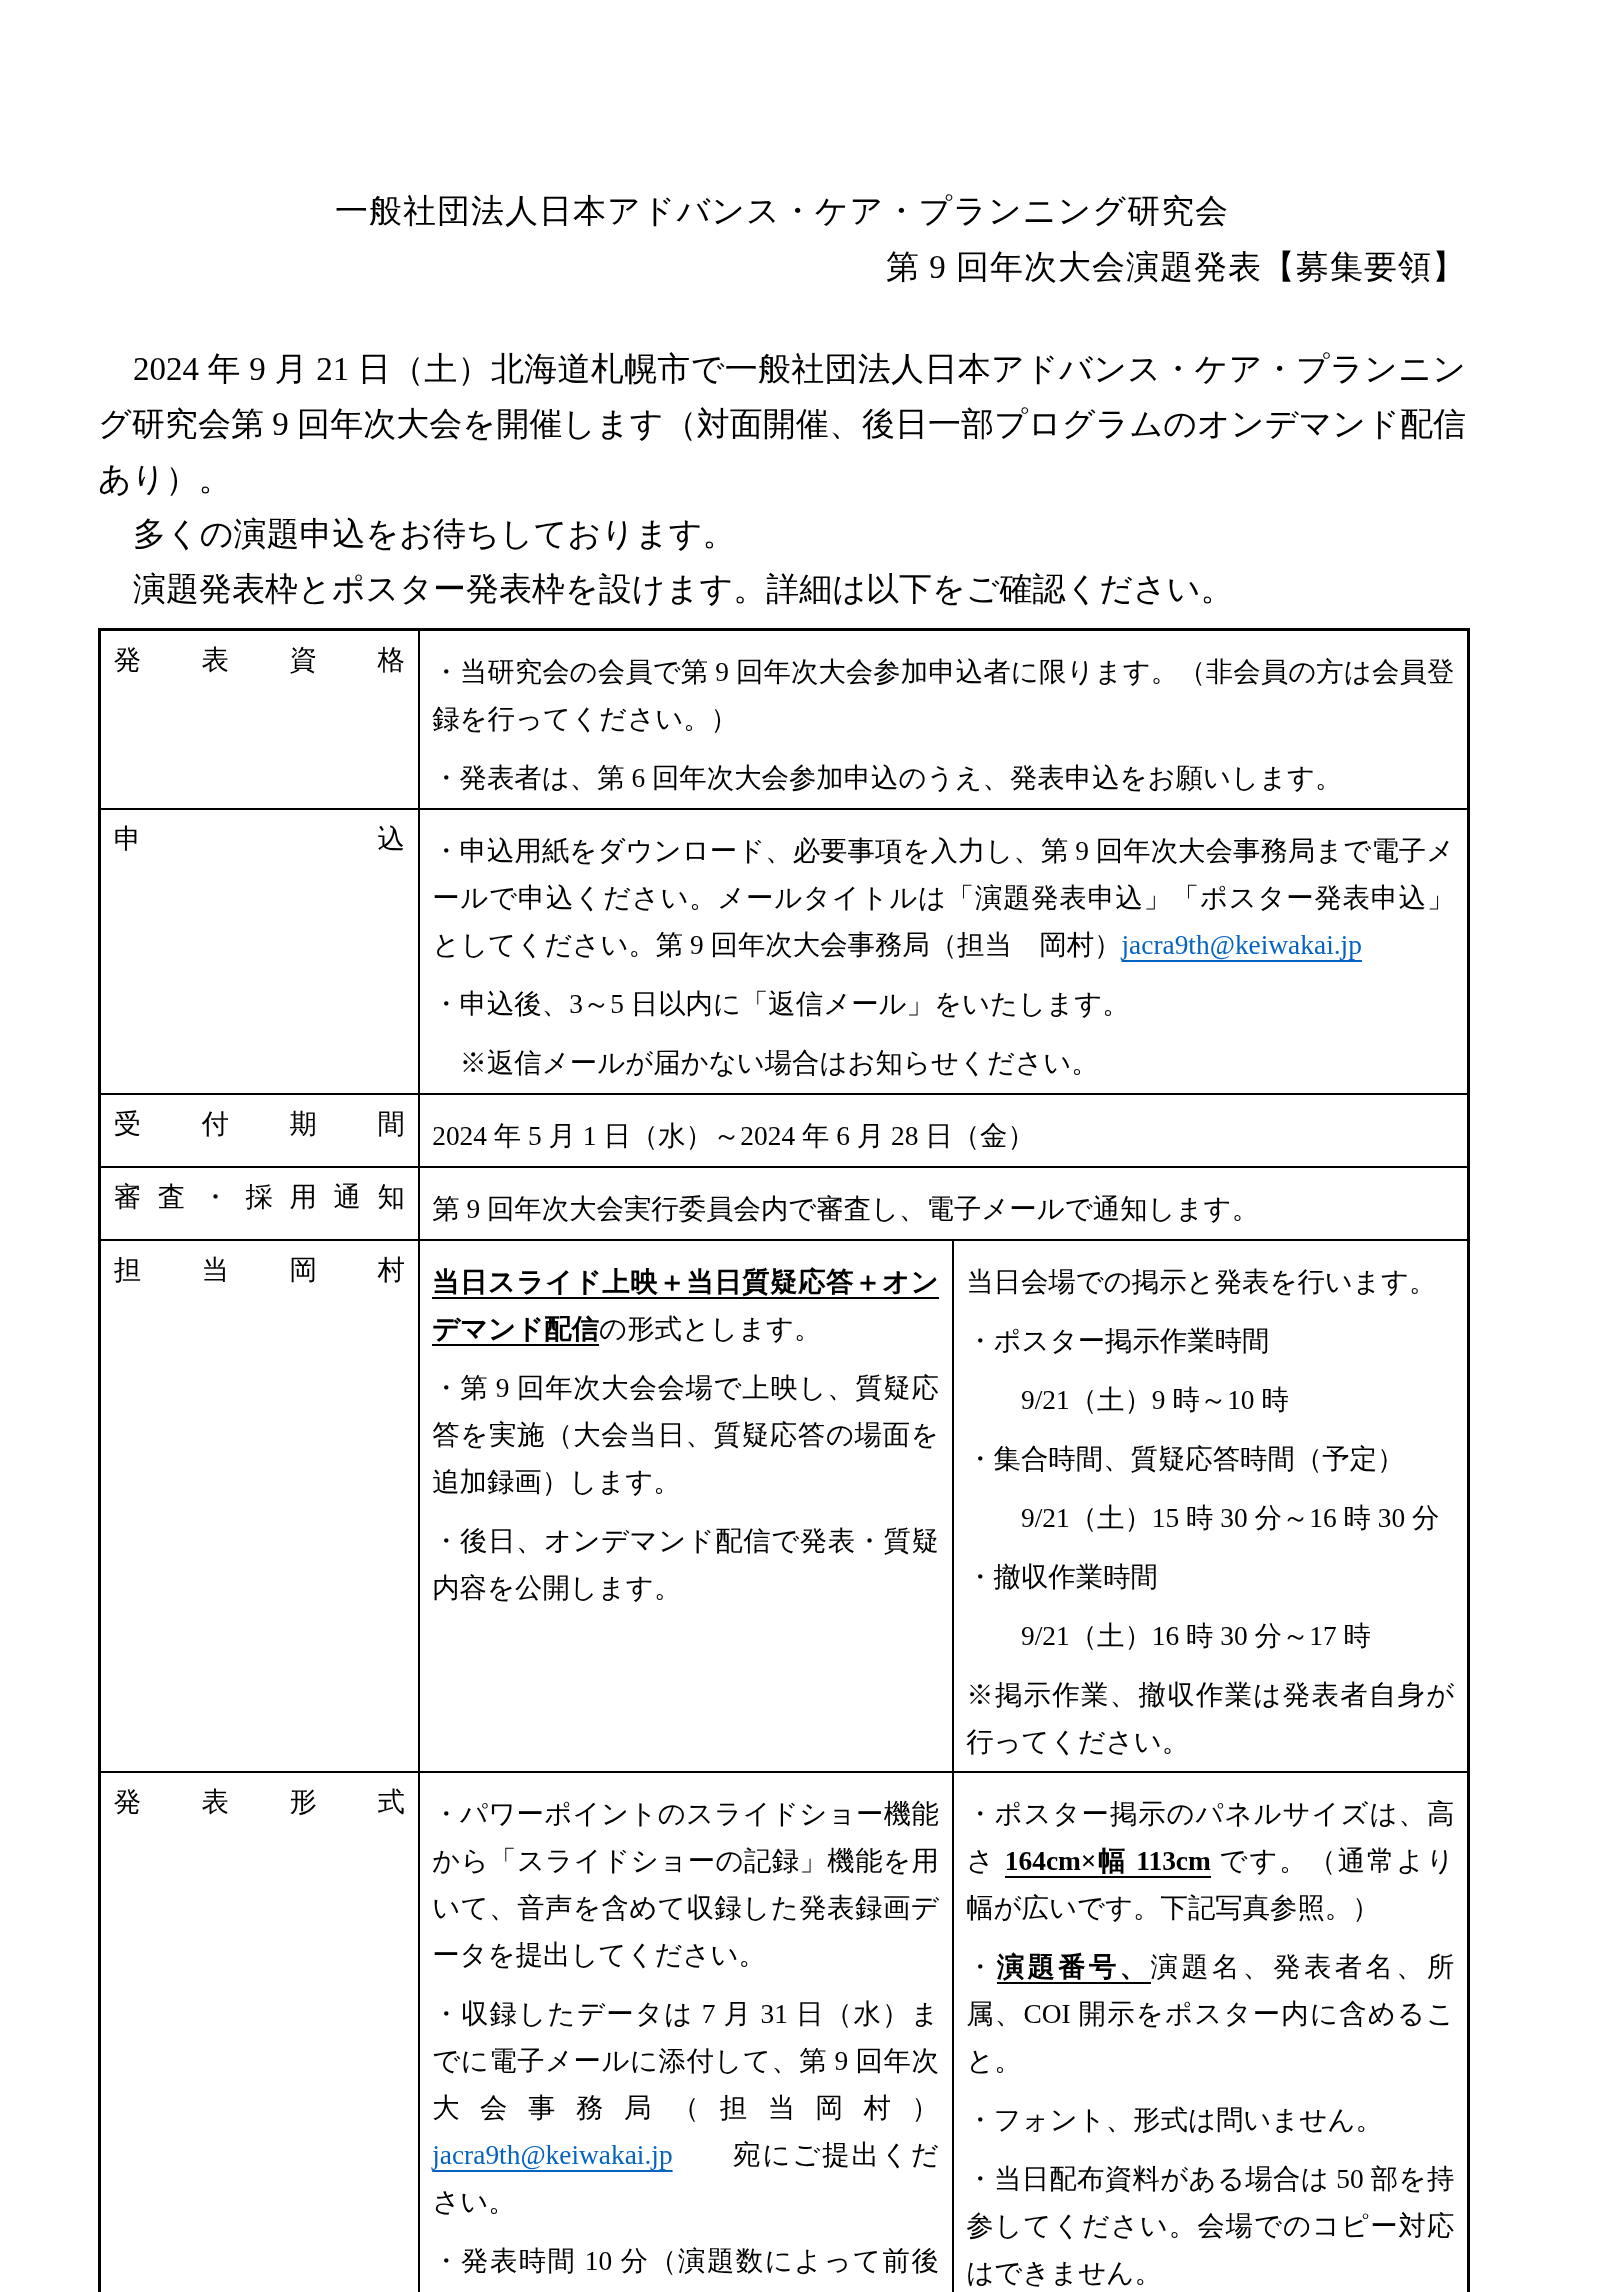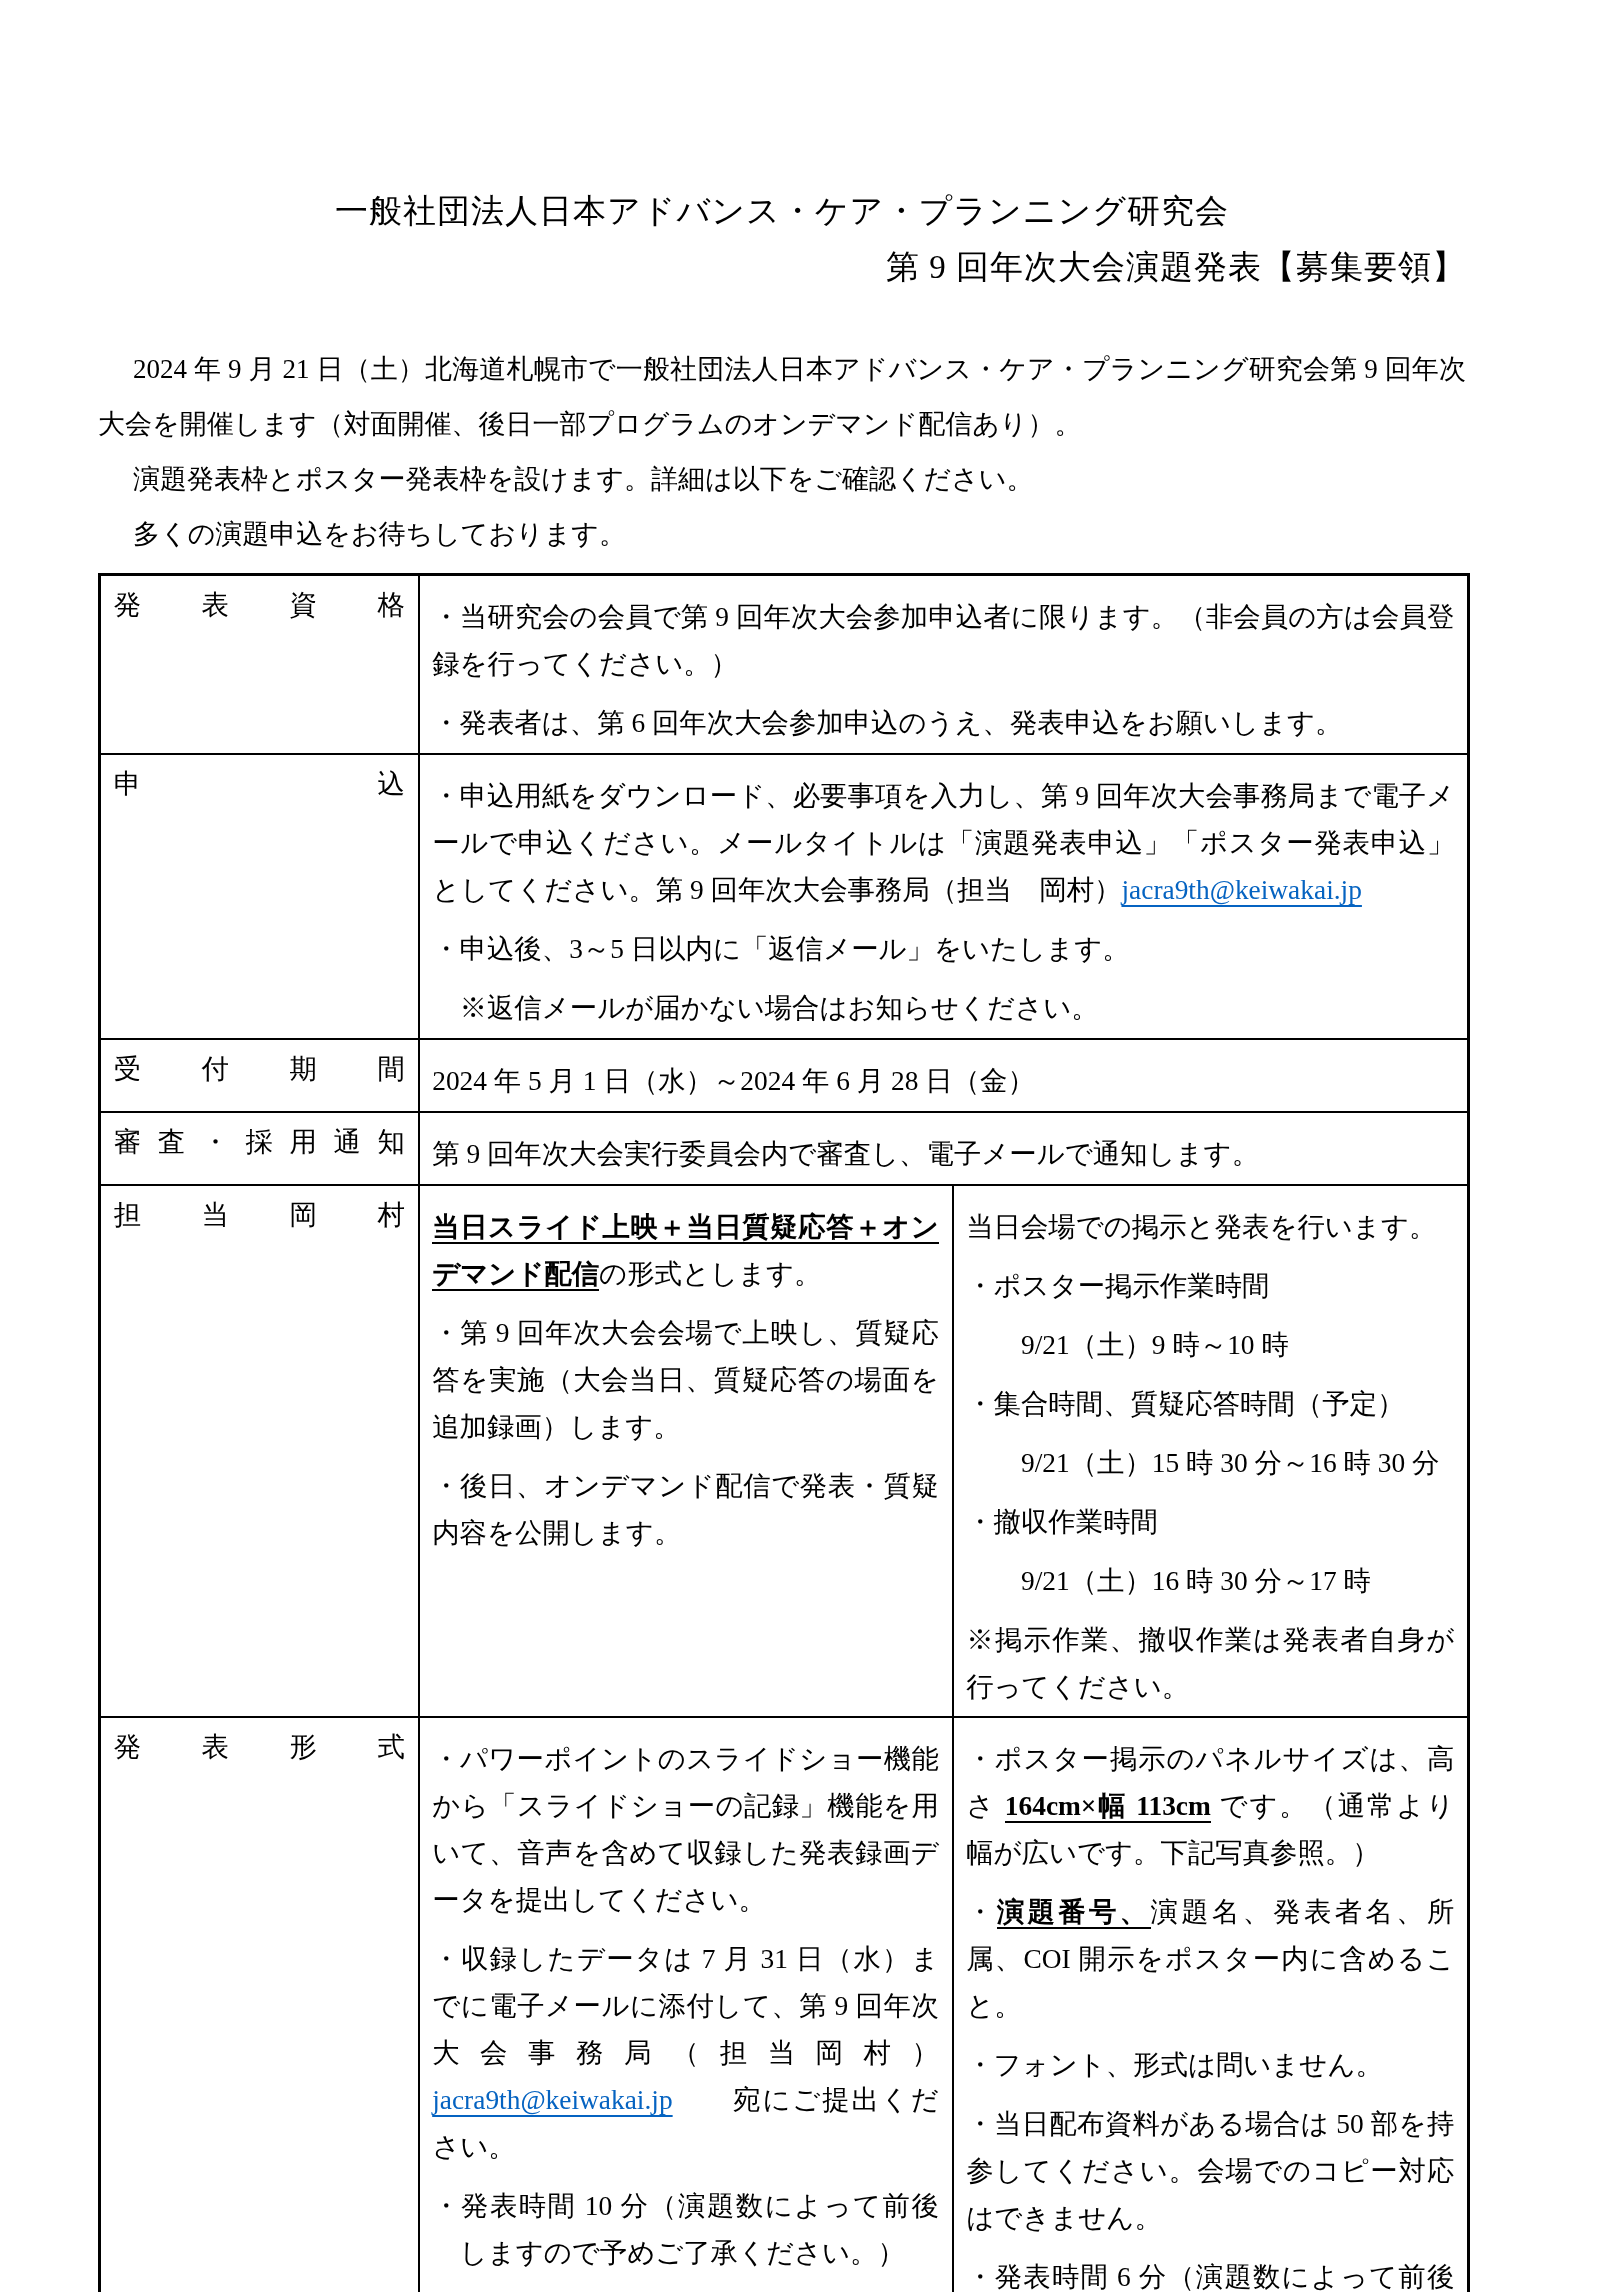--- a/index.html
+++ b/index.html
@@ -21,21 +21,21 @@
   }
   .title{
     text-align:center;
     font-size:33px;line-height:39px;
     letter-spacing:1px;
   }
   .title.second{margin-top:16.7px;text-align:right;}
   .intro{margin-top:55px;}
   .intro p{
     margin:0;
-    font-size:27px;line-height:55px;
+    font-size:33px;line-height:55px;
     text-align:justify;
     text-indent:35px;
   }
   table.req{
     margin-top:11.8px;
     width:1368px;
     table-layout:fixed;
     border-collapse:collapse;
     border:3.9px solid var(--border);
   }
@@ -84,22 +84,22 @@
 </head>
 <body>
 
 <div class="page">
 
   <div class="title">一般社団法人日本アドバンス・ケア・プランニング研究会</div>
   <div class="title second">第 9 回年次大会演題発表【募集要領】</div>
 
   <div class="intro">
     <p>2024 年 9 月 21 日（土）北海道札幌市で一般社団法人日本アドバンス・ケア・プランニング研究会第 9 回年次大会を開催します（対面開催、後日一部プログラムのオンデマンド配信あり）。</p>
+    <p>多くの演題申込をお待ちしております。</p>
     <p>演題発表枠とポスター発表枠を設けます。詳細は以下をご確認ください。</p>
-    <p>多くの演題申込をお待ちしております。</p>
   </div>
 
   <table class="req">
     <colgroup>
       <col style="width:319px">
       <col style="width:534px">
       <col style="width:516px">
     </colgroup>
     <tbody>
 

